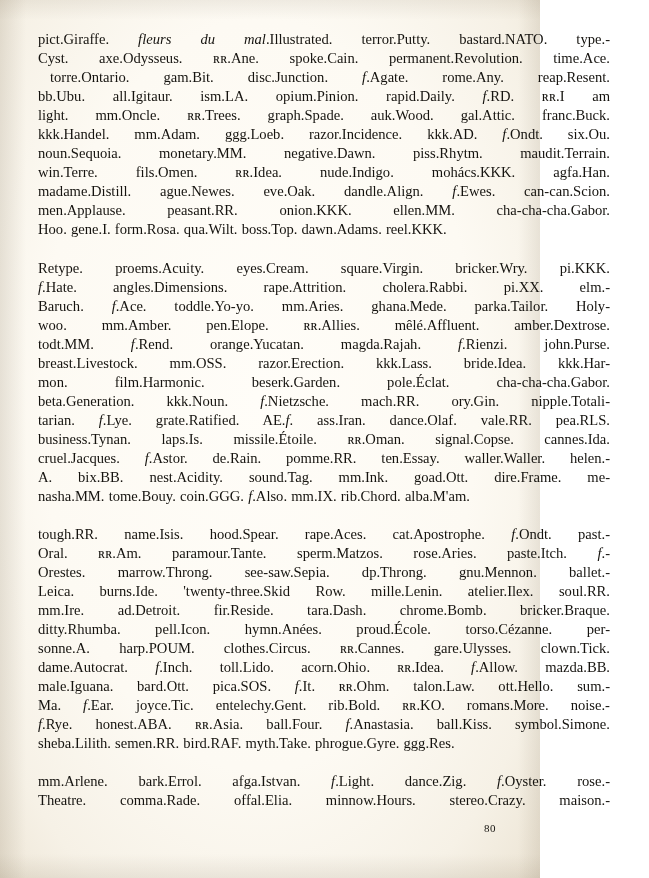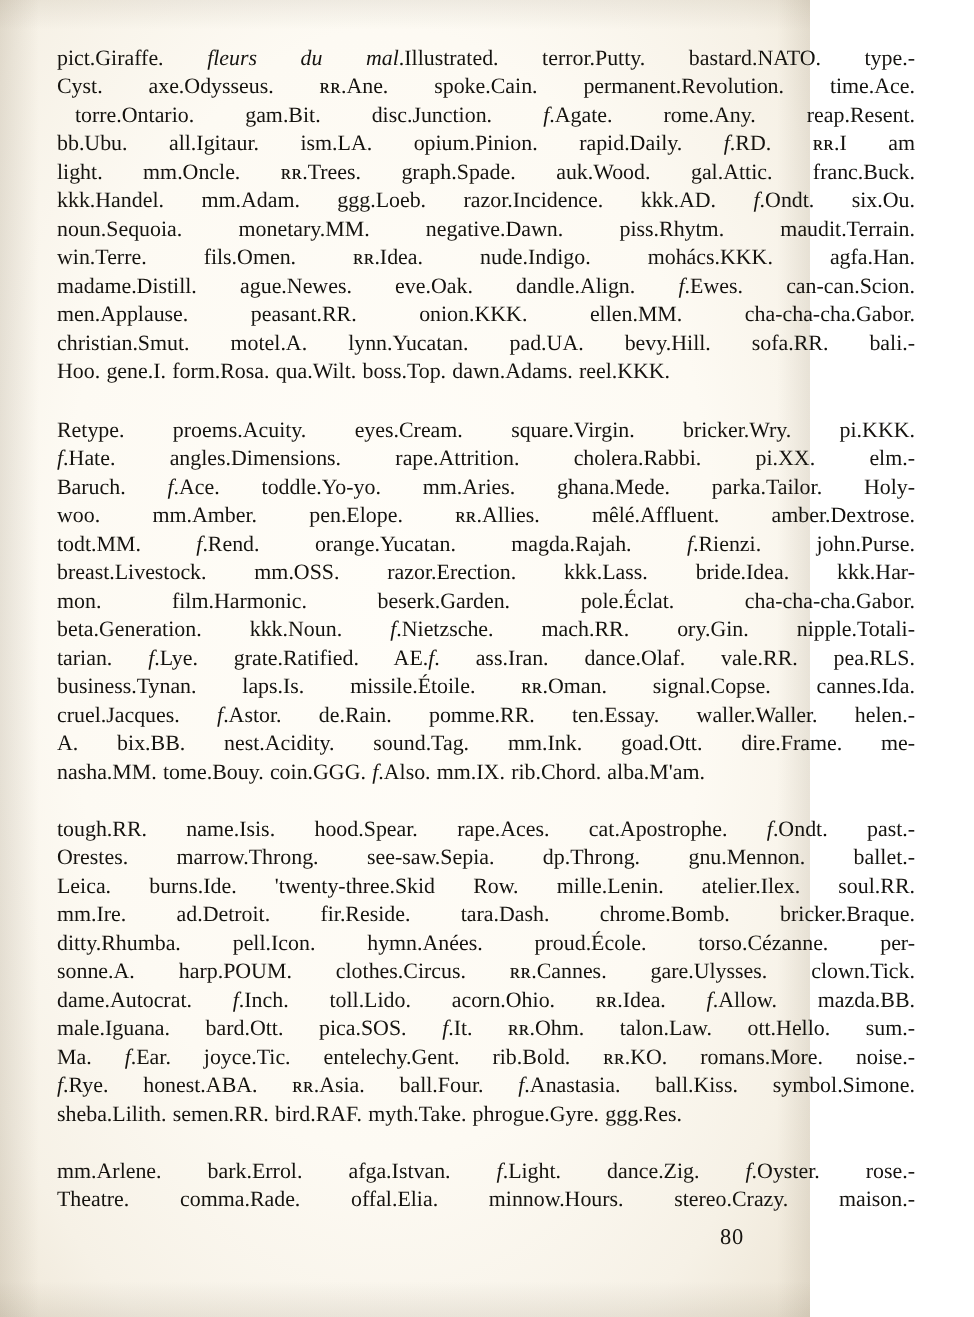--- a/index.html
+++ b/index.html
@@ -50,21 +50,21 @@
     hyphens: none;
   }
   .para:last-of-type { margin-bottom: 0; }
   .para.first { margin-bottom: 20px; }
   
   .it { font-style: italic; }
   .folio {
     position: absolute;
     right: 44px;
     bottom: 44px;
-    font-size: 15px;
+    font-size: 11px;
     letter-spacing: 0.5px;
   }
   
   .para, .folio { text-rendering: optimizeLegibility; }
 </style>
 </head>
 <body>
 
 <div id="page">
   <div id="content">
@@ -72,40 +72,40 @@
         <span class="line" style="display:block;text-align:justify;text-align-last:justify;">pict.Giraffe. <span class="it">fleurs du mal</span>.Illustrated. terror.Putty. bastard.NATO. type.-</span>
         <span class="line" style="display:block;text-align:justify;text-align-last:justify;">Cyst. axe.Odysseus. ʀʀ.Ane. spoke.Cain. permanent.Revolution. time.Ace.</span>
         <span class="line" style="display:block;text-align:justify;text-align-last:justify;margin-left:12px;">torre.Ontario. gam.Bit. disc.Junction. <span class="it">f</span>.Agate. rome.Any. reap.Resent.</span>
         <span class="line" style="display:block;text-align:justify;text-align-last:justify;">bb.Ubu. all.Igitaur. ism.LA. opium.Pinion. rapid.Daily. <span class="it">f</span>.RD. ʀʀ.I am</span>
         <span class="line" style="display:block;text-align:justify;text-align-last:justify;">light. mm.Oncle. ʀʀ.Trees. graph.Spade. auk.Wood. gal.Attic. franc.Buck.</span>
         <span class="line" style="display:block;text-align:justify;text-align-last:justify;">kkk.Handel. mm.Adam. ggg.Loeb. razor.Incidence. kkk.AD. <span class="it">f</span>.Ondt. six.Ou.</span>
         <span class="line" style="display:block;text-align:justify;text-align-last:justify;">noun.Sequoia. monetary.MM. negative.Dawn. piss.Rhytm. maudit.Terrain.</span>
         <span class="line" style="display:block;text-align:justify;text-align-last:justify;">win.Terre. fils.Omen. ʀʀ.Idea. nude.Indigo. mohács.KKK. agfa.Han.</span>
         <span class="line" style="display:block;text-align:justify;text-align-last:justify;">madame.Distill. ague.Newes. eve.Oak. dandle.Align. <span class="it">f</span>.Ewes. can-can.Scion.</span>
         <span class="line" style="display:block;text-align:justify;text-align-last:justify;">men.Applause. peasant.RR. onion.KKK. ellen.MM. cha-cha-cha.Gabor.</span>
-        <span class="line" style="display:block;text-align:justify;text-align-last:justify;">christian.Smut. motel.A. lynn.Yucatan. pad.UA. bevy.Hill. sofa.RR. bali.-</span>
         <span class="line" style="display:block;">Hoo. gene.I. form.Rosa. qua.Wilt. boss.Top. dawn.Adams. reel.KKK.</span>
       </p>
     <p class="para">
         <span class="line" style="display:block;text-align:justify;text-align-last:justify;">Retype. proems.Acuity. eyes.Cream. square.Virgin. bricker.Wry. pi.KKK.</span>
         <span class="line" style="display:block;text-align:justify;text-align-last:justify;"><span class="it">f</span>.Hate. angles.Dimensions. rape.Attrition. cholera.Rabbi. pi.XX. elm.-</span>
         <span class="line" style="display:block;text-align:justify;text-align-last:justify;">Baruch. <span class="it">f</span>.Ace. toddle.Yo-yo. mm.Aries. ghana.Mede. parka.Tailor. Holy-</span>
         <span class="line" style="display:block;text-align:justify;text-align-last:justify;">woo. mm.Amber. pen.Elope. ʀʀ.Allies. mêlé.Affluent. amber.Dextrose.</span>
         <span class="line" style="display:block;text-align:justify;text-align-last:justify;">todt.MM. <span class="it">f</span>.Rend. orange.Yucatan. magda.Rajah. <span class="it">f</span>.Rienzi. john.Purse.</span>
         <span class="line" style="display:block;text-align:justify;text-align-last:justify;">breast.Livestock. mm.OSS. razor.Erection. kkk.Lass. bride.Idea. kkk.Har-</span>
         <span class="line" style="display:block;text-align:justify;text-align-last:justify;">mon. film.Harmonic. beserk.Garden. pole.Éclat. cha-cha-cha.Gabor.</span>
         <span class="line" style="display:block;text-align:justify;text-align-last:justify;">beta.Generation. kkk.Noun. <span class="it">f</span>.Nietzsche. mach.RR. ory.Gin. nipple.Totali-</span>
         <span class="line" style="display:block;text-align:justify;text-align-last:justify;">tarian. <span class="it">f</span>.Lye. grate.Ratified. AE.<span class="it">f</span>. ass.Iran. dance.Olaf. vale.RR. pea.RLS.</span>
         <span class="line" style="display:block;text-align:justify;text-align-last:justify;">business.Tynan. laps.Is. missile.Étoile. ʀʀ.Oman. signal.Copse. cannes.Ida.</span>
         <span class="line" style="display:block;text-align:justify;text-align-last:justify;">cruel.Jacques. <span class="it">f</span>.Astor. de.Rain. pomme.RR. ten.Essay. waller.Waller. helen.-</span>
         <span class="line" style="display:block;text-align:justify;text-align-last:justify;">A. bix.BB. nest.Acidity. sound.Tag. mm.Ink. goad.Ott. dire.Frame. me-</span>
         <span class="line" style="display:block;">nasha.MM. tome.Bouy. coin.GGG. <span class="it">f</span>.Also. mm.IX. rib.Chord. alba.M'am.</span>
       </p>
     <p class="para">
         <span class="line" style="display:block;text-align:justify;text-align-last:justify;">tough.RR. name.Isis. hood.Spear. rape.Aces. cat.Apostrophe. <span class="it">f</span>.Ondt. past.-</span>
+        <span class="line" style="display:block;text-align:justify;text-align-last:justify;">Oral. ʀʀ.Am. paramour.Tante. sperm.Matzos. rose.Aries. paste.Itch. <span class="it">f</span>.-</span>
         <span class="line" style="display:block;text-align:justify;text-align-last:justify;">Orestes. marrow.Throng. see-saw.Sepia. dp.Throng. gnu.Mennon. ballet.-</span>
         <span class="line" style="display:block;text-align:justify;text-align-last:justify;">Leica. burns.Ide. 'twenty-three.Skid Row. mille.Lenin. atelier.Ilex. soul.RR.</span>
         <span class="line" style="display:block;text-align:justify;text-align-last:justify;">mm.Ire. ad.Detroit. fir.Reside. tara.Dash. chrome.Bomb. bricker.Braque.</span>
         <span class="line" style="display:block;text-align:justify;text-align-last:justify;">ditty.Rhumba. pell.Icon. hymn.Anées. proud.École. torso.Cézanne. per-</span>
         <span class="line" style="display:block;text-align:justify;text-align-last:justify;">sonne.A. harp.POUM. clothes.Circus. ʀʀ.Cannes. gare.Ulysses. clown.Tick.</span>
         <span class="line" style="display:block;text-align:justify;text-align-last:justify;">dame.Autocrat. <span class="it">f</span>.Inch. toll.Lido. acorn.Ohio. ʀʀ.Idea. <span class="it">f</span>.Allow. mazda.BB.</span>
         <span class="line" style="display:block;text-align:justify;text-align-last:justify;">male.Iguana. bard.Ott. pica.SOS. <span class="it">f</span>.It. ʀʀ.Ohm. talon.Law. ott.Hello. sum.-</span>
         <span class="line" style="display:block;text-align:justify;text-align-last:justify;">Ma. <span class="it">f</span>.Ear. joyce.Tic. entelechy.Gent. rib.Bold. ʀʀ.KO. romans.More. noise.-</span>
         <span class="line" style="display:block;text-align:justify;text-align-last:justify;"><span class="it">f</span>.Rye. honest.ABA. ʀʀ.Asia. ball.Four. <span class="it">f</span>.Anastasia. ball.Kiss. symbol.Simone.</span>
         <span class="line" style="display:block;">sheba.Lilith. semen.RR. bird.RAF. myth.Take. phrogue.Gyre. ggg.Res.</span>

